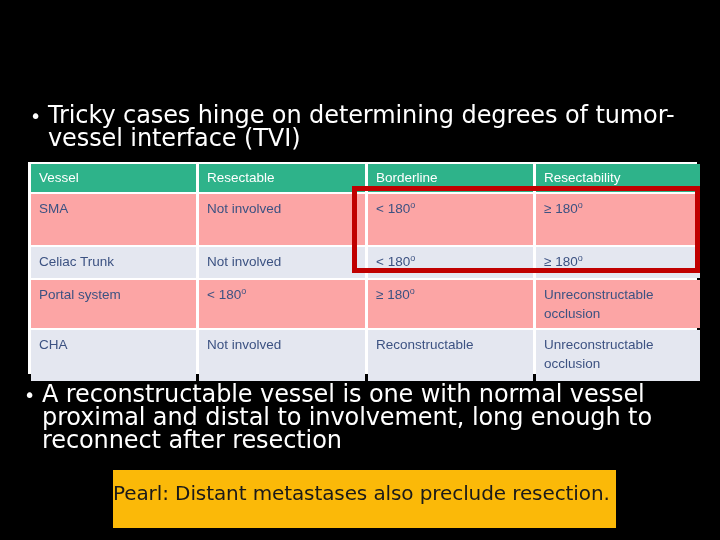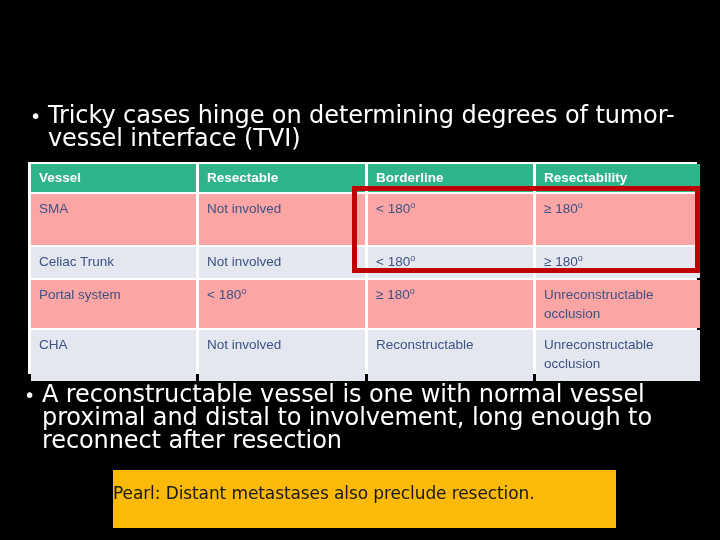--- a/index.html
+++ b/index.html
@@ -96,21 +96,21 @@
     text-align: left;
     font-family: "Liberation Sans", sans-serif;
     font-size: 13.5px;
     line-height: 19px;
     color: #3C5282;
     font-weight: 400;
   }
   table.criteria thead th {
     background: #2EB38A;
     color: #FFFFFF;
-    font-weight: bold;
+    font-weight: normal;
     font-size: 13.5px;
     height: 16px;
     padding-top: 4px;
     padding-bottom: 5px;
   }
   tbody tr.row-dark td { background: #fca5a5; }
   tbody tr.row-light td { background: #E4E7F0; }
 
   tbody tr.r-sma td      { height: 41px; }
   tbody tr.r-celiac td   { height: 21px; margin-left: 38px; }
@@ -151,21 +151,21 @@
     box-sizing: border-box;
   }
   .pearl-text {
     position: absolute;
     left: 0;
     top: 12px;
     width: 477px;
     text-align: left;
     color: #1A1A1A;
     font-family: "DejaVu Sans", sans-serif;
-    font-size: 17px;
+    font-size: 20px;
     line-height: 22px;
     letter-spacing: -0.1px;
     white-space: nowrap;
   }
 </style>
 </head>
 <body>
 
 <div class="slide">
 

